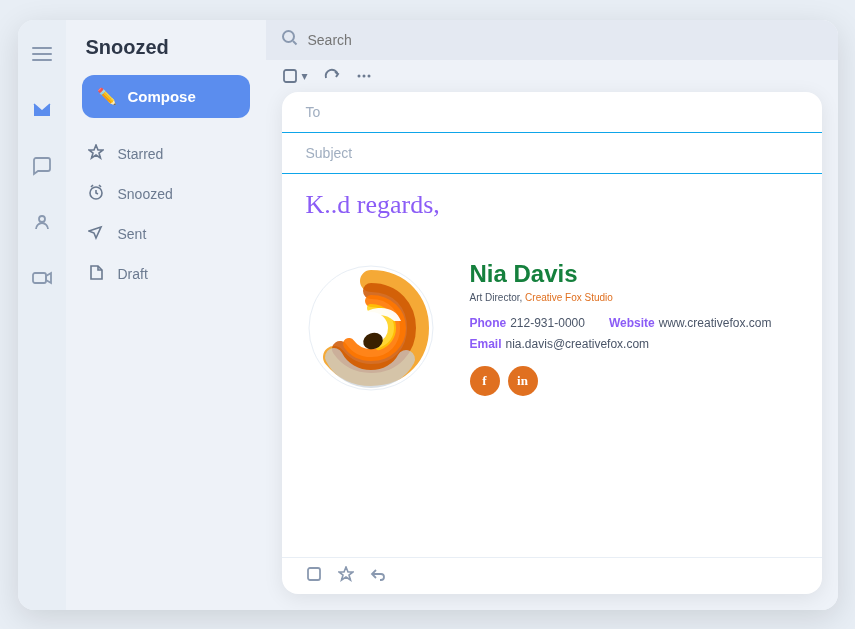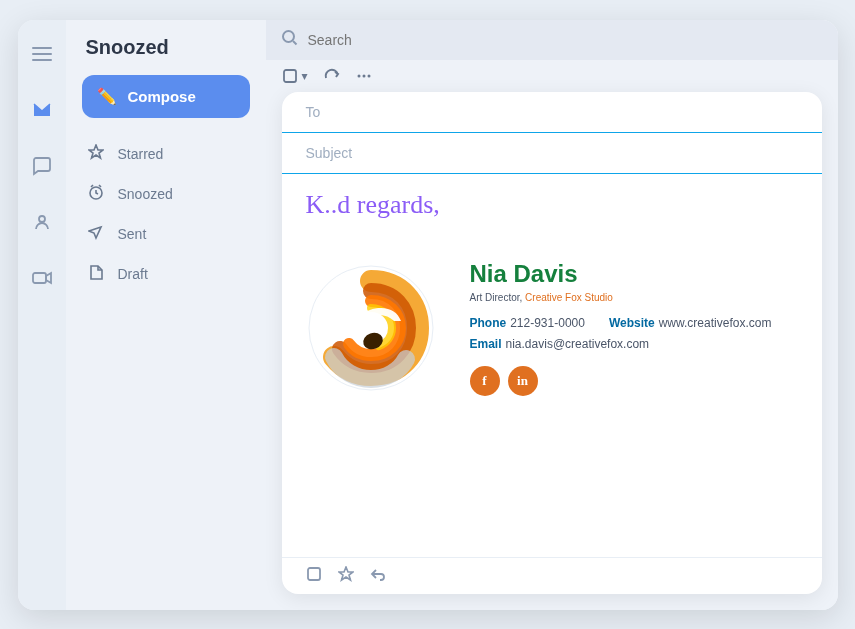--- a/index.html
+++ b/index.html
@@ -240,21 +240,21 @@
       font-weight: 500;
     }
     .sig-contact {
       font-family: 'Segoe UI', Arial, sans-serif;
       font-size: 12px;
       color: #4a5568;
       line-height: 1.8;
     }
     .sig-contact .label {
       font-weight: 600;
-      color: #0369a1;
+      color: #8b5cf6;
       margin-right: 4px;
     }
     .sig-contact .row {
       display: flex;
       gap: 24px;
     }
     .sig-socials {
       display: flex;
       gap: 8px;
       margin-top: 10px;

